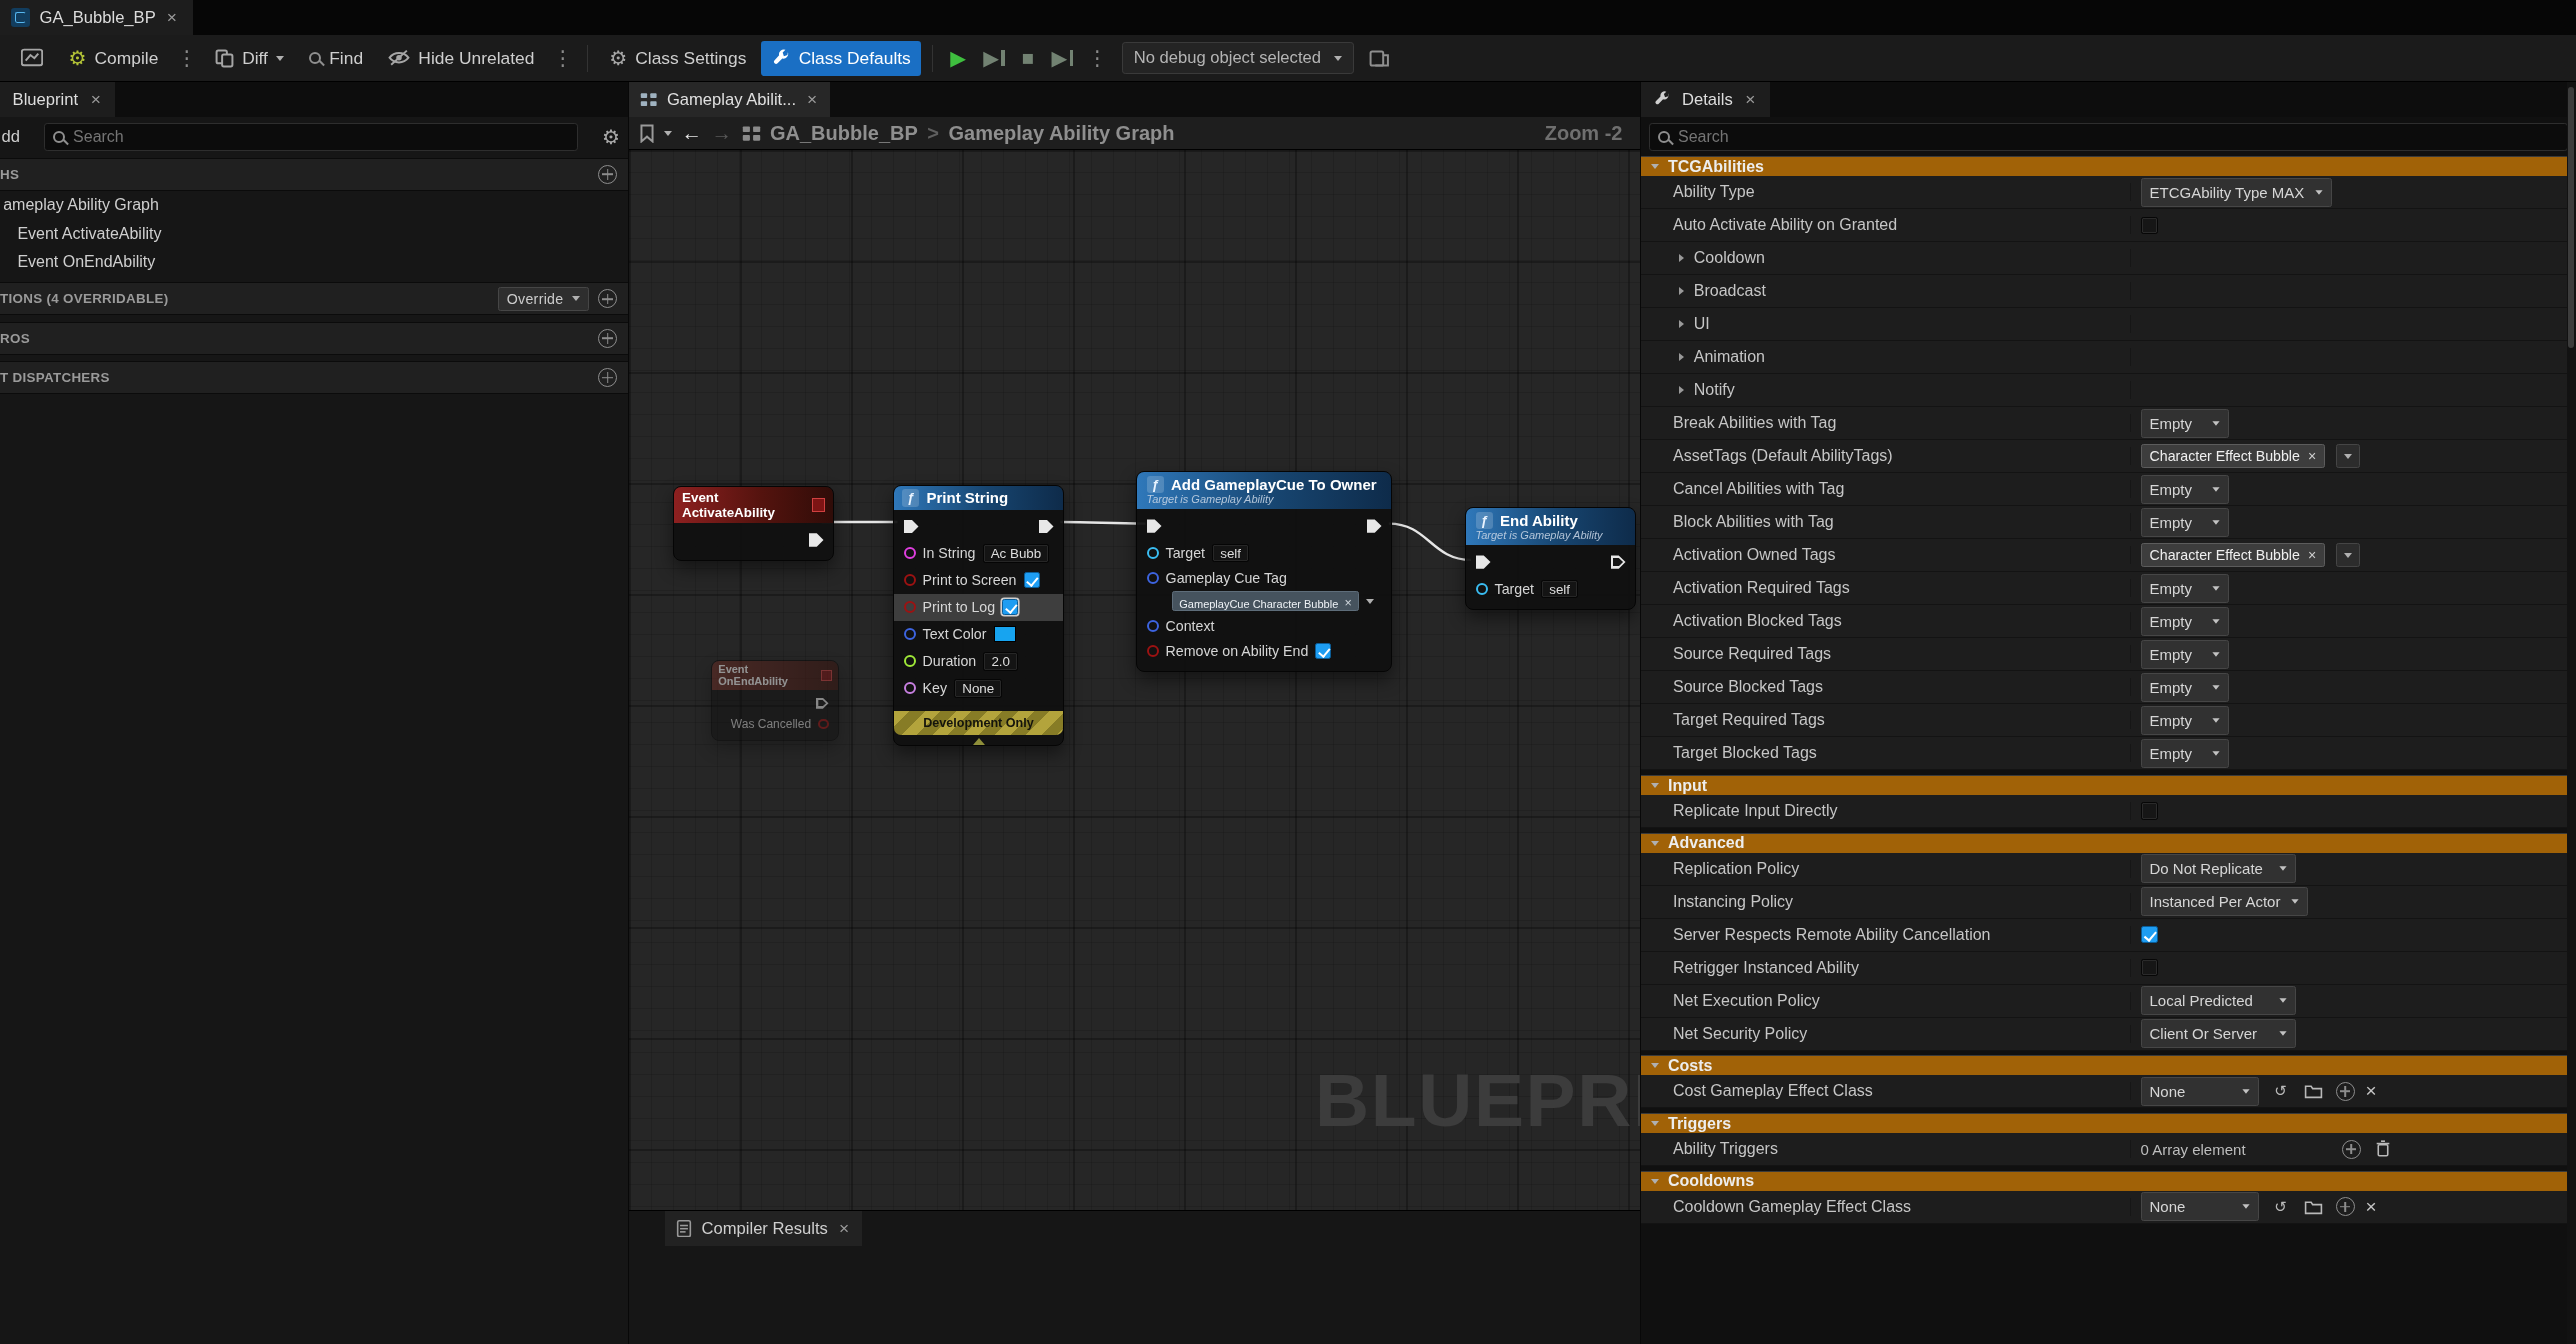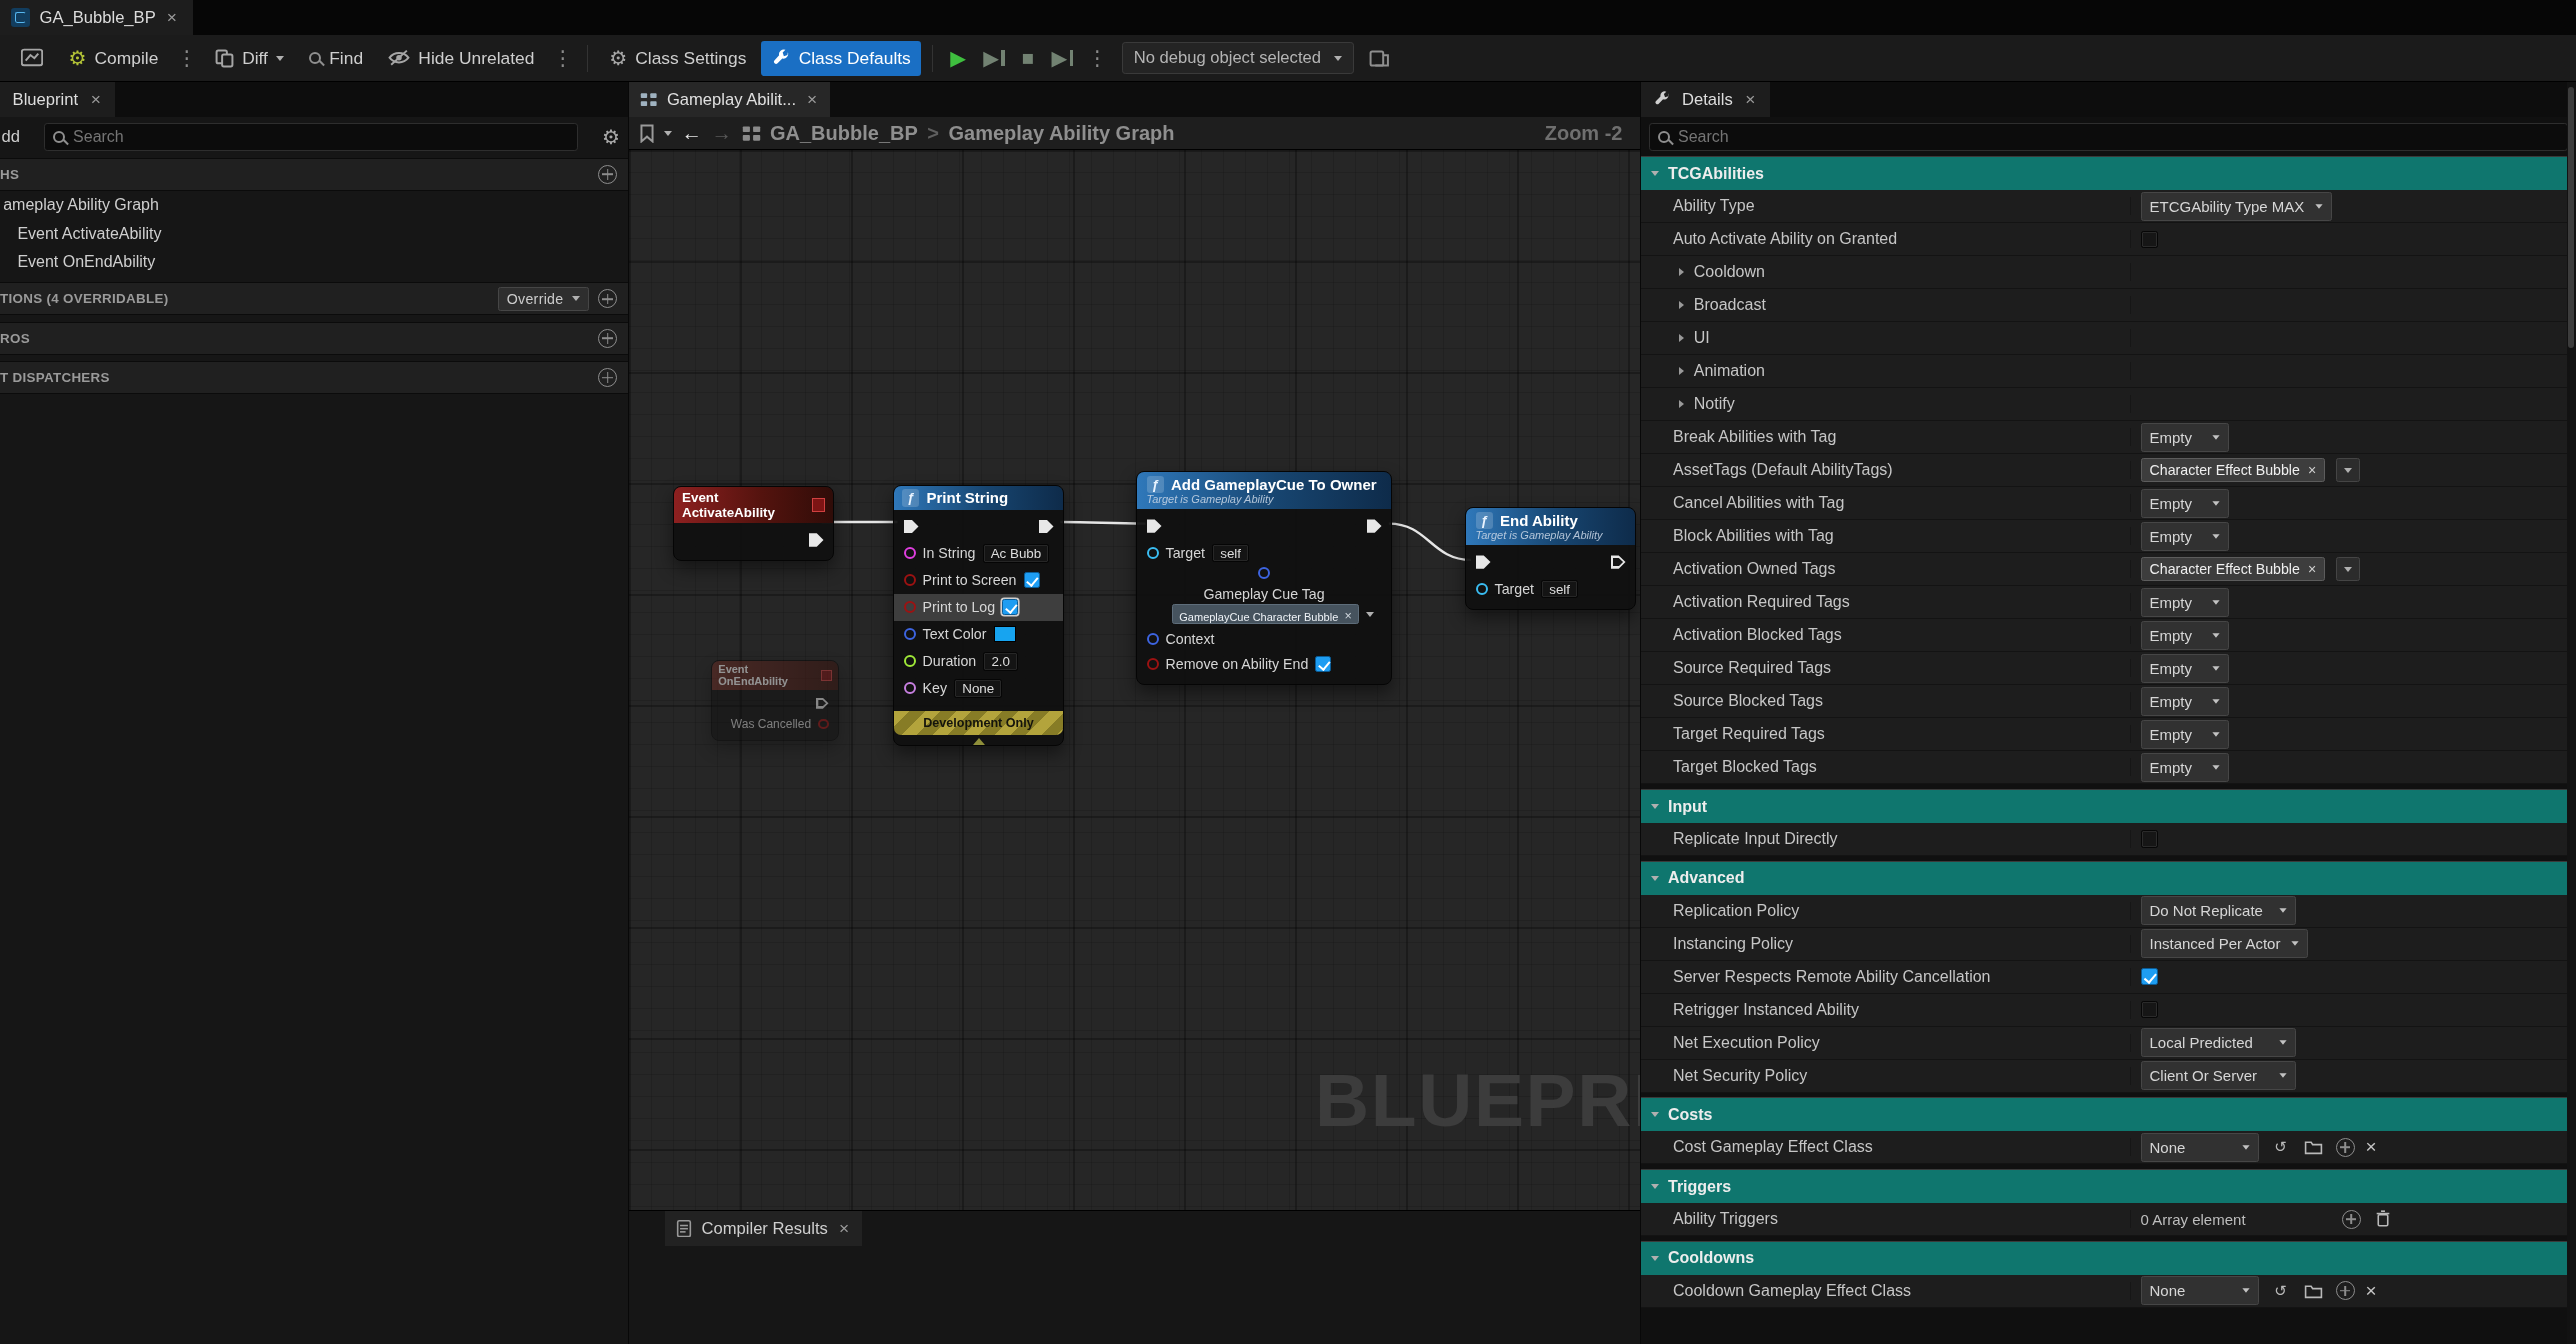--- a/index.html
+++ b/index.html
@@ -109,21 +109,21 @@
   .gchip { background:#46535e; border:0.8px solid #5e6d7a; border-radius:2.4px; height:20.5px; display:inline-flex; align-items:flex-end; gap:6.3px; padding:0 6.3px; font-size:11px; color:#eef2f6; cursor:pointer; }
   .gchip .x { color:#cfd6dc; font-size:12.6px; }
   .devonly { margin-top:3.2px; height:24px; display:flex; align-items:center; justify-content:center; font-weight:bold; color:#14140c; font-size:12.6px; border-radius:0 0 7.1px 7.1px;
     background:repeating-linear-gradient(135deg,#b3a43c 0 11px,#877c26 11px 22px); }
   .dev-chev { width:0; height:0; border-left:6.3px solid transparent; border-right:6.3px solid transparent; border-bottom:7.1px solid #8f8f3a; margin:2.4px auto 0; }
   .graph-tooltip { position:absolute; left:49px; top:450px; z-index:50; background:rgba(72,72,72,.93); color:#d9d9d9; font-size:16.6px; line-height:1.35; padding:7.1px 11px; box-shadow:0 4px 9.5px rgba(0,0,0,.45); max-width:371px; }
 
   
   .details-panel { width:936px; background:#101010; display:flex; flex-direction:column; position:relative; border-left:1.6px solid #080808; }
   .details-body { flex:1; overflow:hidden; padding-right:9.5px; }
-  .dcat { height:34px; background:#0f766e; border-top:0.8px solid #3a3a3a; display:flex; align-items:center; gap:9.5px; padding:0 9.5px; font-weight:bold; font-size:16px; color:#ededed; margin-top:4.7px; cursor:pointer; }
+  .dcat { height:20px; background:#a16207; border-top:0.8px solid #3a3a3a; display:flex; align-items:center; gap:9.5px; padding:0 9.5px; font-weight:bold; font-size:16px; color:#ededed; margin-top:4.7px; cursor:pointer; }
   .dcat.first { margin-top:0; }
   .drow { height:33px; background:#1d1d1d; border-bottom:0.8px solid #131313; display:flex; align-items:center; padding-left:32px; padding-right:11px; font-size:16px; color:#c6c6c6; }
   .dlabel { width:458px; flex:none; white-space:nowrap; overflow:hidden; border-right:0.8px solid #161616; display:flex; align-items:center; gap:9.5px; }
   .dval { display:flex; align-items:center; gap:11px; padding-left:9.5px; flex:1; }
   .combo { height:29px; background:#313131; border:0.8px solid #464646; border-radius:2.4px; display:inline-flex; align-items:center; justify-content:space-between; gap:11px; padding:0 8px; font-size:15px; color:#d6d6d6; cursor:pointer; }
   .combo .tri-d { border-top-color:#c2c2c2; transform:scale(.9); }
   .combo.w-xl { min-width:183px; } .combo.w-md { min-width:155px; } .combo.w-sm { min-width:88px; } .combo.w-xs { min-width:118px; }
   .dcheck { width:17.4px; height:17.4px; background:#161616; border:0.8px solid #060606; box-shadow:inset 0 0 0 0.8px #323232; border-radius:2.4px; position:relative; cursor:pointer; flex:none; }
   .dcheck.checked { background:#1e9df2; box-shadow:none; border-color:#0b5c96; }
   .dcheck.checked::after { content:""; position:absolute; left:5.5px; top:1.6px; width:4.7px; height:9.5px; border:solid #fff; border-width:0 2.4px 2.4px 0; transform:rotate(40deg); }
@@ -380,21 +380,21 @@
           <div class="prow">
             <span class="exec"></span>
             <span style="flex:1"></span>
             <span class="exec"></span>
           </div>
           <div class="prow">
             <span class="pin object"></span>
             <span>Target</span>
             <span class="valuebox">self</span>
           </div>
-          <div class="prow" style="min-height:22px;flex-direction:column;">
+          <div class="prow" style="min-height:22px;">
             <span class="pin struct"></span>
             <span>Gameplay Cue Tag</span>
           </div>
           <div class="prow" style="min-height:25px; padding-left:35px;">
             <span class="gchip">
               <span>GameplayCue Character Bubble</span>
               <span class="x">×</span>
             </span>
             <span class="tri-d"></span>
           </div>

